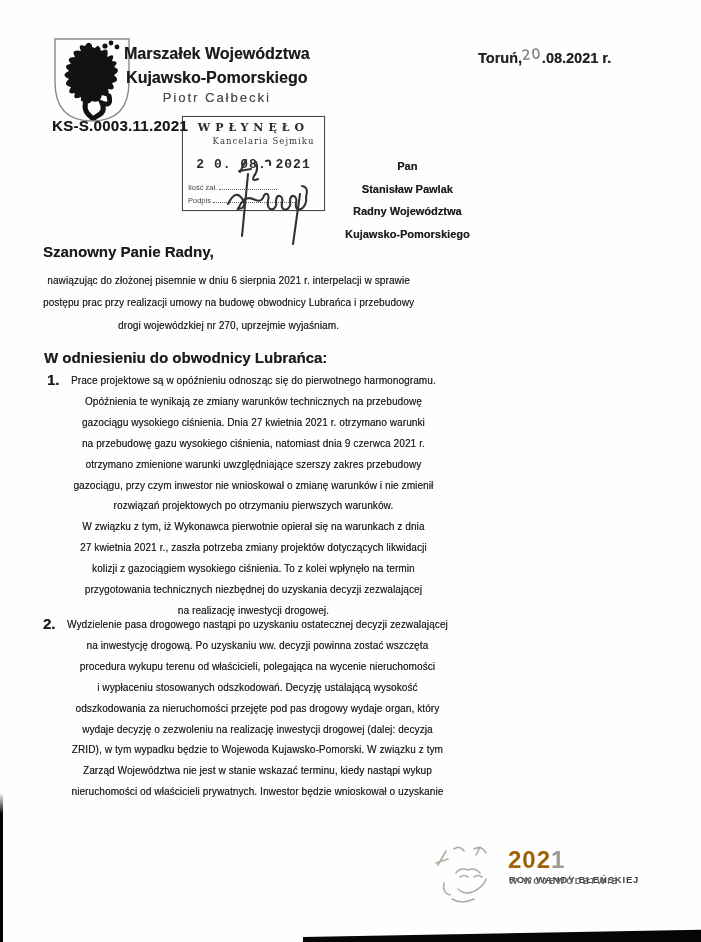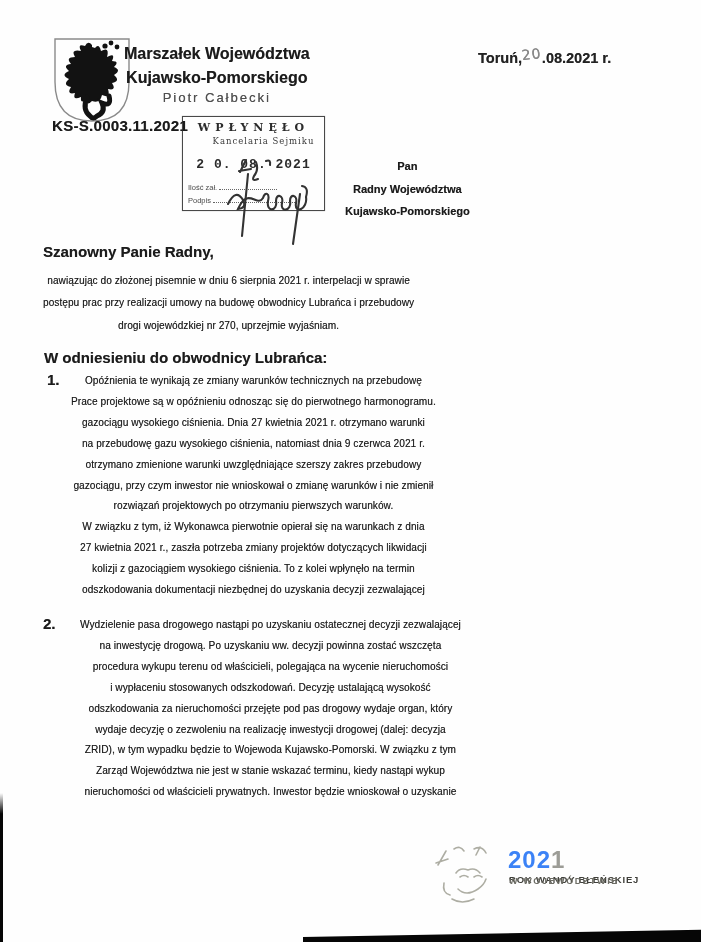--- a/index.html
+++ b/index.html
@@ -39,21 +39,21 @@
 
   
   .greeting { font-size:15px; font-weight:600; white-space:nowrap; }
   .para div, .list-lines div { font-size:10px; font-weight:400; line-height:22.3px; white-space:nowrap; letter-spacing:0.1px; }
   .list-lines div { line-height:20.9px; }
   .section-heading { font-size:15px; font-weight:700; white-space:nowrap; }
   .list-number { font-size:15px; font-weight:600; }
 
   
   .year { font-size:24px; font-weight:700; letter-spacing:1px; white-space:nowrap; }
-  .year .y-bold { color:#3b82f6; }
+  .year .y-bold { color:#a16207; }
   .year .y-light { color:#9c9c96; }
   .footer-line1 { font-size:9.5px; font-weight:700; letter-spacing:0.8px; color:#3f3f3a; white-space:nowrap; }
   .footer-line2 { font-size:9px; font-weight:600; letter-spacing:1.6px; color:#6e6e66; white-space:nowrap; }
 
   
   .edge-left { width:3px; background:linear-gradient(to bottom, rgba(0,0,0,0), #050505 14%); }
   .edge-bottom { background:#060606; clip-path: polygon(0 62%, 100% 6%, 100% 100%, 0 100%); }
 </style>
 </head>
 <body>
@@ -102,51 +102,53 @@
       <path d="M38,6 Q41,14 36,20 Q33,26 40,23"></path>
       <path d="M48,5 Q53,3 52,9"></path>
       <path d="M30,18 L24,80"></path>
       <path d="M10,48 Q18,32 25,44 Q29,52 20,53 C30,30 39,52 45,42 C47,35 52,37 50,45 C48,57 60,55 58,45 C58,37 66,39 64,47 C62,57 74,55 72,45 C72,37 80,39 78,47 C76,59 90,53 88,41 Q91,31 84,30"></path>
       <path d="M82,38 L75,88"></path>
     </g>
   </svg>
 
   <div class="abs scan recipient-block" style="left:345px; top:155px;">
       <div>Pan</div>
+      <div>Stanisław Pawlak</div>
       <div>Radny Województwa</div>
       <div>Kujawsko-Pomorskiego</div>
     </div>
 
   <div class="abs scan greeting" style="left:43px; top:243px;">Szanowny Panie Radny,</div>
 
   <div class="abs scan para" style="left:43px; top:270px;">
       <div>nawiązując do złożonej pisemnie w dniu 6 sierpnia 2021 r. interpelacji w sprawie</div>
       <div>postępu prac przy realizacji umowy na budowę obwodnicy Lubrańca i przebudowy</div>
       <div>drogi wojewódzkiej nr 270, uprzejmie wyjaśniam.</div>
     </div>
 
   <div class="abs scan section-heading" style="left:44px; top:349px;">W odniesieniu do obwodnicy Lubrańca:</div>
 
   <div class="abs scan list-number" style="left:47px; top:371px;">1.</div>
   <div class="abs scan list-lines" style="left:71px; top:371px;">
+      <div>Prace projektowe są w opóźnieniu odnosząc się do pierwotnego harmonogramu.</div>
       <div>Opóźnienia te wynikają ze zmiany warunków technicznych na przebudowę</div>
-      <div>Prace projektowe są w opóźnieniu odnosząc się do pierwotnego harmonogramu.</div>
       <div>gazociągu wysokiego ciśnienia. Dnia 27 kwietnia 2021 r. otrzymano warunki</div>
       <div>na przebudowę gazu wysokiego ciśnienia, natomiast dnia 9 czerwca 2021 r.</div>
       <div>otrzymano zmienione warunki uwzględniające szerszy zakres przebudowy</div>
       <div>gazociągu, przy czym inwestor nie wnioskował o zmianę warunków i nie zmienił</div>
       <div>rozwiązań projektowych po otrzymaniu pierwszych warunków.</div>
       <div>W związku z tym, iż Wykonawca pierwotnie opierał się na warunkach z dnia</div>
       <div>27 kwietnia 2021 r., zaszła potrzeba zmiany projektów dotyczących likwidacji</div>
       <div>kolizji z gazociągiem wysokiego ciśnienia. To z kolei wpłynęło na termin</div>
-      <div>odszkodowania dokumentacji niezbędnej do uzyskania decyzji zezwalającej</div>
+      <div>przygotowania technicznych niezbędnej do uzyskania decyzji zezwalającej</div>
+      <div>na realizację inwestycji drogowej.</div>
     </div>
 
   <div class="abs scan list-number" style="left:43px; top:615px;">2.</div>
-  <div class="abs scan list-lines" style="left:80px; top:615px;">
+  <div class="abs scan list-lines" style="left:67px; top:615px;">
       <div>Wydzielenie pasa drogowego nastąpi po uzyskaniu ostatecznej decyzji zezwalającej</div>
       <div>na inwestycję drogową. Po uzyskaniu ww. decyzji powinna zostać wszczęta</div>
       <div>procedura wykupu terenu od właścicieli, polegająca na wycenie nieruchomości</div>
       <div>i wypłaceniu stosowanych odszkodowań. Decyzję ustalającą wysokość</div>
       <div>odszkodowania za nieruchomości przejęte pod pas drogowy wydaje organ, który</div>
       <div>wydaje decyzję o zezwoleniu na realizację inwestycji drogowej (dalej: decyzja</div>
       <div>ZRID), w tym wypadku będzie to Wojewoda Kujawsko-Pomorski. W związku z tym</div>
       <div>Zarząd Województwa nie jest w stanie wskazać terminu, kiedy nastąpi wykup</div>
       <div>nieruchomości od właścicieli prywatnych. Inwestor będzie wnioskował o uzyskanie</div>
     </div>

